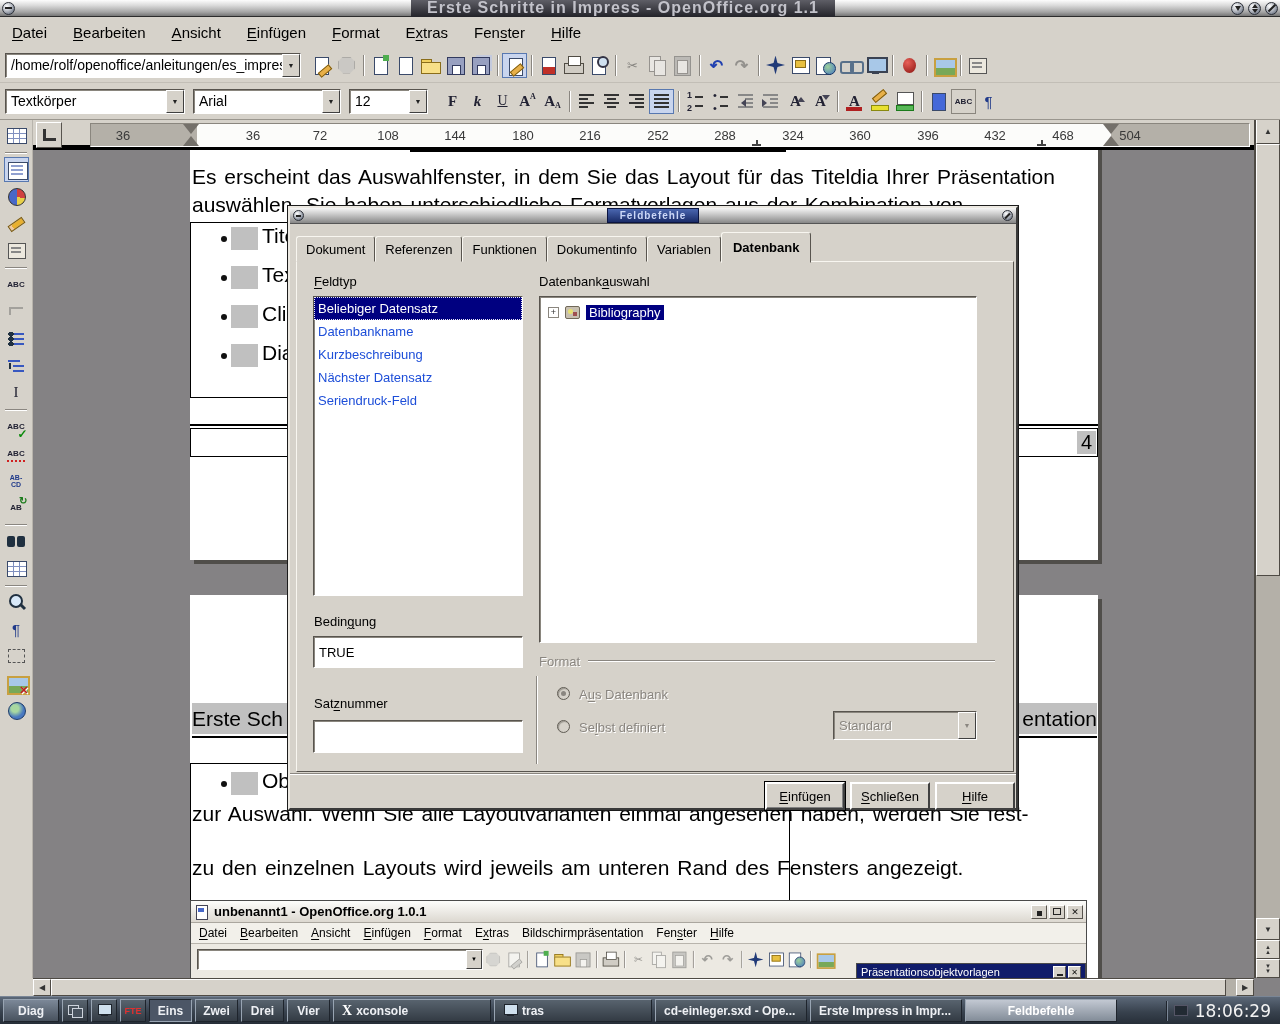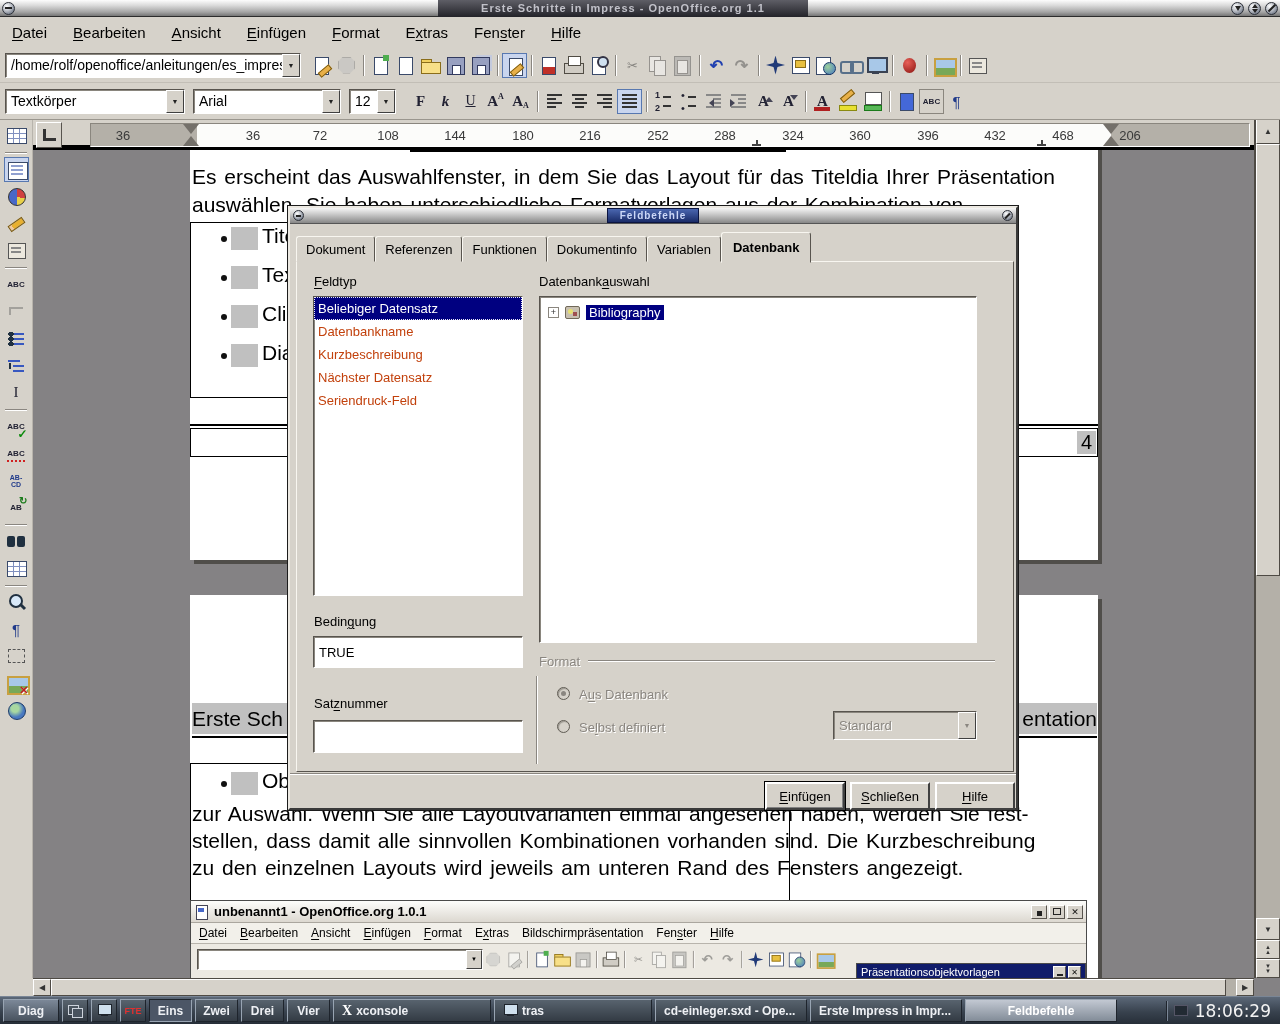--- a/index.html
+++ b/index.html
@@ -4,21 +4,21 @@
 <style>
 *{margin:0;padding:0;box-sizing:border-box}
 body{font-family:"Liberation Sans",sans-serif;background:#333}
 #screen{position:relative;width:1280px;height:1024px;background:#848284;overflow:hidden}
 u{text-decoration:underline;text-decoration-thickness:1px;text-underline-offset:2px}
 .pre{white-space:pre;text-align:center}
 
 
 .titlebar{position:absolute;left:0;top:0;width:1280px;height:17px;display:flex;align-items:center;background:linear-gradient(180deg,#fdfdfd,#d9d9d9 35%,#a5a5a5 75%,#767676);border-bottom:1px solid #2c2c2c;z-index:30}
 .tgrad{flex:1;height:100%}
-.tplate{height:17px;min-width:370px;padding:0 16px;display:flex;align-items:center;justify-content:center;background:linear-gradient(180deg,#5e5e66,#232329);color:#c2c2ca;font-size:11px;font-weight:bold;letter-spacing:1px}
+.tplate{height:17px;min-width:370px;padding:0 16px;display:flex;align-items:center;justify-content:center;background:linear-gradient(180deg,#5e5e66,#232329);color:#c2c2ca;font-size:16px;font-weight:bold;letter-spacing:1px}
 .rbtn{width:13px;height:13px;border-radius:50%;margin:0 2px;background:radial-gradient(circle at 35% 30%,#fff,#b9bdc5 45%,#5f6777 90%);border:1px solid #2e323a;display:flex;align-items:center;justify-content:center;flex:0 0 auto;overflow:hidden}
 .sh-dash{width:7px;height:2px;background:#222}
 .sh-tdown{width:0;height:0;border:3px solid transparent;border-top:5px solid #222;margin-top:3px}
 .sh-tupdn{display:flex;flex-direction:column;align-items:center;gap:1px}
 .sh-tupdn i{display:block;width:0;height:0;border:3px solid transparent}
 .sh-tupdn i.u{border-bottom:4px solid #222}.sh-tupdn i.d{border-top:4px solid #222}
 .sh-slash{width:10px;height:2px;background:#222;transform:rotate(-45deg)}
 
 
 .menubar{position:absolute;left:0;top:17px;width:1280px;height:31px;background:#d6d2ca;display:flex;align-items:center;gap:26px;padding-left:12px;font-size:15px;color:#000;z-index:25}
@@ -184,21 +184,21 @@
 .drb .sh-slash{width:7px;height:2px}
 .dplate{margin:0 auto;height:15px;padding:0 12px;background:linear-gradient(180deg,#4a66b0,#1a2c68);border:1px solid #0a1440;display:flex;align-items:center;color:#ccd8f8;font-size:10px;font-weight:bold;letter-spacing:1px}
 .dtabs{position:absolute;left:6px;top:22px;height:32px;display:flex;align-items:flex-end;z-index:3}
 .tab{background:#d6d2ca;border:1px solid;border-color:#f8f6f0 #58544e #d6d2ca #f8f6f0;border-radius:3px 3px 0 0;padding:0 9px;display:flex;align-items:center;font-size:13px;height:26px;color:#000}
 .tab.active{height:31px;font-weight:bold;position:relative;z-index:4;margin-bottom:-1px;padding:0 11px}
 .dpanel{position:absolute;left:6px;top:53px;width:718px;height:511px;border:1px solid;border-color:#f8f6f0 #58544e #58544e #f8f6f0;background:#d6d2ca}
 .dlabel{position:absolute;font-size:13px;color:#000}
 .dis-t{color:#8a8680;text-shadow:1px 1px 0 #fff}
 .sunken{border:1px solid;border-color:#58544e #fff #fff #58544e;box-shadow:inset 1px 1px 0 #8a867e;background:#fff}
 .listbox{position:absolute;overflow:hidden}
-.li{height:23px;display:flex;align-items:center;padding-left:4px;font-size:13px;color:#c2410c}
+.li{height:23px;display:flex;align-items:center;padding-left:4px;font-size:13px;color:#1d4ed8}
 .li.sel{background:#000080;color:#fff;outline:1px dotted #e8e8f8;outline-offset:-1px}
 .treebox{position:absolute}
 .trow{display:flex;align-items:center;gap:6px;padding:8px 0 0 8px}
 .plusbox{width:11px;height:11px;background:#fff;border:1px solid #8a867e;display:flex;align-items:center;justify-content:center;font-size:9px;line-height:9px;color:#333;flex:0 0 auto}
 .dbic{width:15px;height:13px;background:#c8c0b0;border:1px solid #706858;border-radius:2px;position:relative;flex:0 0 auto}
 .dbic::before{content:"";position:absolute;left:2px;top:2px;width:5px;height:5px;border-radius:50%;background:#e8e070}
 .dbic::after{content:"";position:absolute;right:2px;bottom:2px;width:4px;height:4px;background:#a05050}
 .selchip{background:#000080;color:#fff;padding:0 3px;font-size:13px}
 .dinput{position:absolute;display:flex;align-items:center;padding-left:5px;font-size:13px;color:#000}
 .etchh{position:absolute;height:2px;border-top:1px solid #8a8680;border-bottom:1px solid #fff}
@@ -326,21 +326,21 @@
     <div class="combo" style="width:180px">
       <div class="val">Textkörper</div>
       <div class="drop">▼</div>
     </div>
     <div style="width:8px"></div>
     <div class="combo" style="width:148px">
       <div class="val">Arial</div>
       <div class="drop">▼</div>
     </div>
     <div style="width:8px"></div>
-    <div class="combo" style="width:47px">
+    <div class="combo" style="width:79px">
       <div class="val">12</div>
       <div class="drop">▼</div>
     </div>
     <div style="width:12px"></div>
     <div class="tbi i-serif">F</div>
     <div class="tbi i-serif i-it">k</div>
     <div class="tbi i-serif i-un">U</div>
     <div class="tbi i-serif i-sup">A</div>
     <div class="tbi i-serif i-sub">A</div>
     <div class="tbsep"></div>
@@ -378,21 +378,21 @@
       <span class="rnum" style="left:364px">144</span>
       <span class="rnum" style="left:432px">180</span>
       <span class="rnum" style="left:499px">216</span>
       <span class="rnum" style="left:567px">252</span>
       <span class="rnum" style="left:634px">288</span>
       <span class="rnum" style="left:702px">324</span>
       <span class="rnum" style="left:769px">360</span>
       <span class="rnum" style="left:837px">396</span>
       <span class="rnum" style="left:904px">432</span>
       <span class="rnum" style="left:972px">468</span>
-      <span class="rnum" style="left:1039px">206</span>
+      <span class="rnum" style="left:1039px">504</span>
       <div class="rmark" style="left:92px"></div>
       <div class="rmark" style="left:1012px"></div>
       <div class="tabstop" style="left:661px"></div>
       <div class="tabstop" style="left:946px"></div>
     </div>
   </div>
 
   <div class="lefttb">
     <div class="tbi i-table"></div>
     <div class="lgap"></div>
@@ -450,21 +450,20 @@
 
     <div class="page" style="left:157px;top:445px;width:908px;height:383px">
       <div class="hchip" style="left:2px;top:108px;width:95px;height:31px">Erste Sch</div>
       <div class="hchip" style="left:822px;top:108px;width:85px;height:31px;justify-content:flex-end">entation</div>
       <div class="dline" style="left:2px;top:141px;width:905px;height:2px"></div>
       <div class="framebox" style="left:0;top:168px;width:600px;height:212px"></div>
       <div class="bdot" style="left:31px;top:186px"></div>
       <div class="chip" style="left:41px;top:177px;width:27px;height:23px"></div>
       <div class="btext" style="left:72px;top:174px">Obje</div>
       <div class="dtext" style="left:2px;top:207px;width:905px">zur Auswahl. Wenn Sie alle Layoutvarianten einmal angesehen haben, werden Sie fest-</div>
-      <div class="dtext" style="left:2px;top:234px;width:905px">stellen, dass damit alle sinnvollen Kombinationen vorhanden sind. Die Kurzbeschreibung</div>
       <div class="dtext" style="left:2px;top:261px;width:905px">zu den einzelnen Layouts wird jeweils am unteren Rand des Fensters angezeigt.</div>
     </div>
 
     <div class="embed">
       <div class="etitle">
         <div class="eico"></div>
         <div class="ettl">unbenannt1 - OpenOffice.org 1.0.1</div>
         <div class="ewb">
             <div class="mindot"></div>
           </div>

